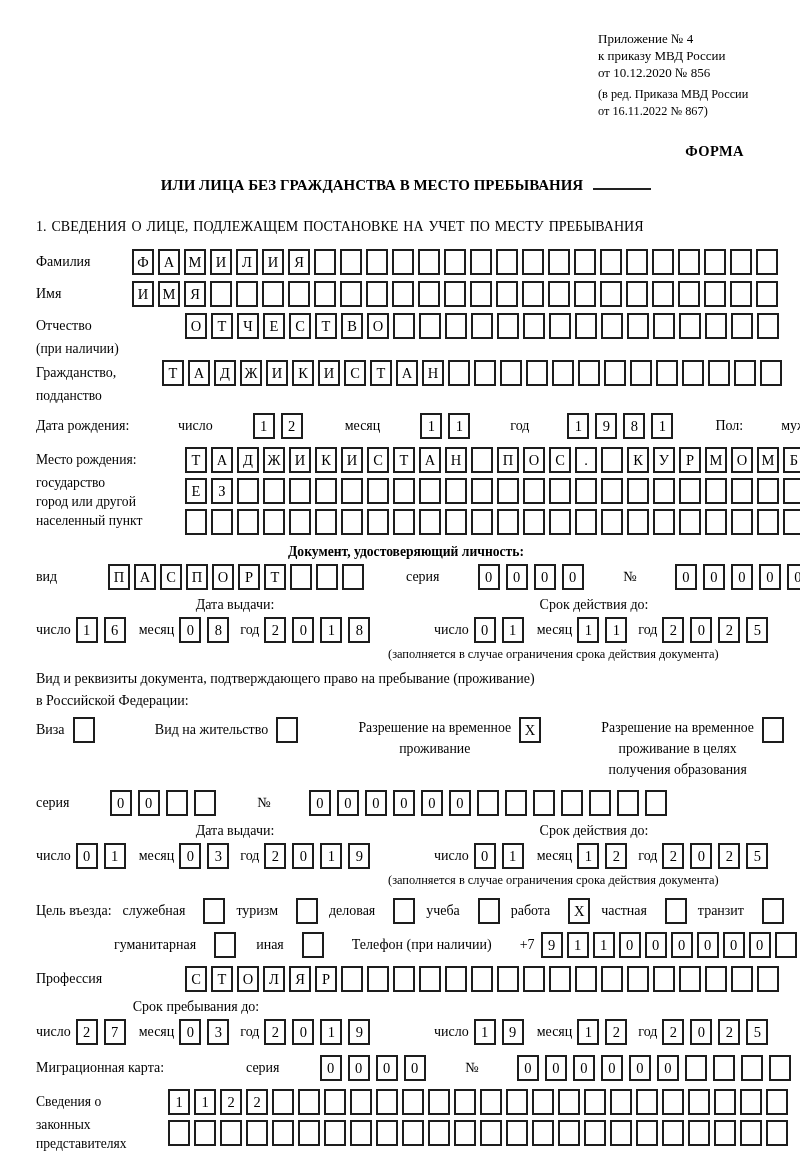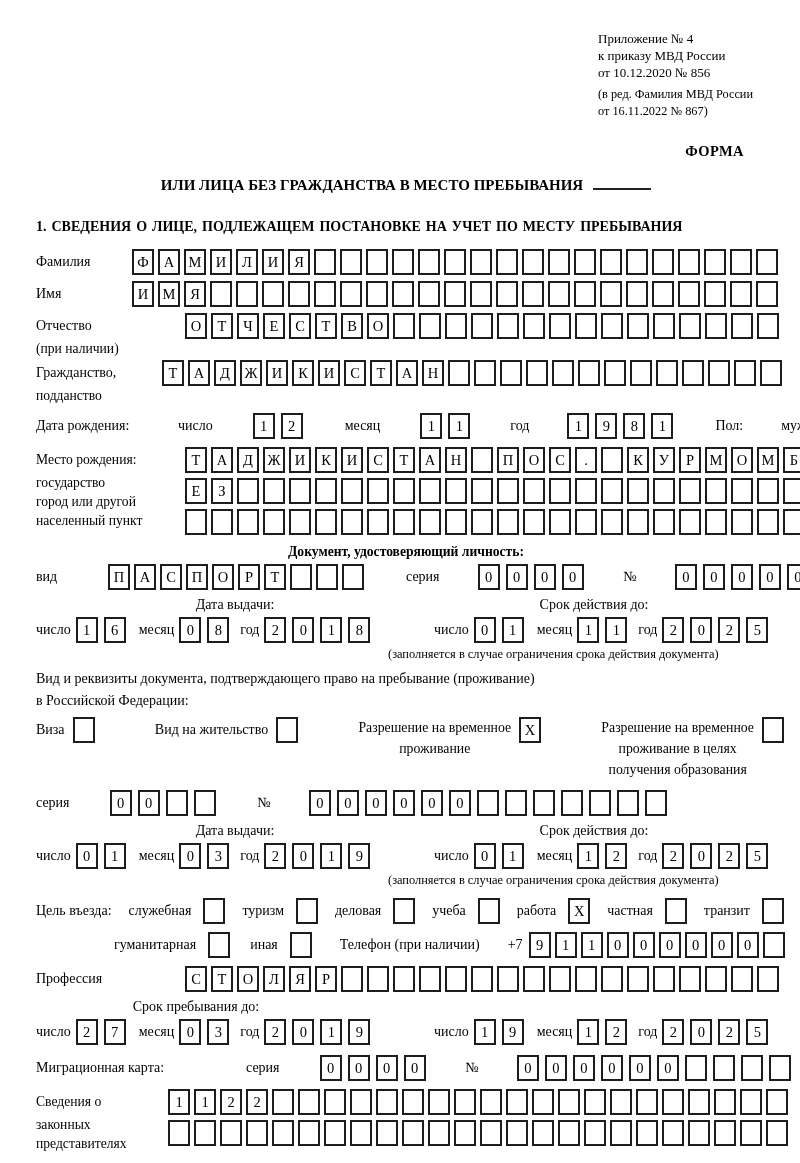--- a/index.html
+++ b/index.html
@@ -9,21 +9,21 @@
     background: #ffffff; color: #000;
     font-family: "Liberation Serif", "DejaVu Serif", serif;
   }
   .page { padding: 30px 24px 0 36px; }
 
   .ref { width: 172px; margin-left: auto; margin-right: 6px; font-size: 13px; line-height: 1.32; }
   .ref .amendment { font-size: 12.3px; margin-top: 5px; line-height: 1.32; }
   .forma { text-align: right; margin: 24px 32px 0 0; font-weight: bold; font-size: 14.5px; letter-spacing: .4px; }
   .title { text-align: center; font-weight: bold; font-size: 15px; margin-top: 14px; line-height: 1.55; }
   .title .uline { display: inline-block; width: 58px; border-bottom: 2px solid #222; height: .9em; margin-left: 10px; }
-  .sec1 { font-weight: bold; font-size: 14px; margin-top: 22px; word-spacing: 1.5px; white-space: nowrap; }
+  .sec1 { font-weight: normal; font-size: 14px; margin-top: 22px; word-spacing: 1.5px; white-space: nowrap; }
 
   .row { display: flex; align-items: center; margin-top: 6px; white-space: nowrap; gap: 32px; }
   .row.top { align-items: flex-start; }
   .lbl { font-size: 14px; flex: none; }
   .lblcol { flex: none; font-size: 13.6px; line-height: 19px; }
   .lblcol .first { font-size: 14px; line-height: 26px; }
   .w64  { width: 64px; }  .w94  { width: 94px; }
   .w100 { width: 100px; } .w117 { width: 117px; } .w150 { width: 150px; }
   .ml6 { margin-left: 6px; } .ml8 { margin-left: 8px; } .ml10 { margin-left: 10px; }
   .ml14 { margin-left: 14px; } .ml20 { margin-left: 20px; } .ml28 { margin-left: 28px; }
@@ -52,34 +52,34 @@
   .note { font-size: 12.4px; margin-top: 4px; }
   .note.right { margin-left: 352px; }
   .para { font-size: 14px; margin-top: 9px; }
 
   .res-row { display: flex; align-items: flex-start; justify-content: space-between; margin-top: 8px; width: 748px; }
   .res-opt { display: flex; align-items: flex-start; gap: 8px; font-size: 13.8px; }
   .res-opt .txt { text-align: center; line-height: 21px; }
   .res-opt .one { line-height: 26px; }
 
   .purpose-row { display: flex; align-items: center; justify-content: space-between; margin-top: 10px; width: 748px; white-space: nowrap; }
-  .p-item { display: flex; align-items: center; gap: 12px; font-size: 14px; flex: none; }
+  .p-item { display: flex; align-items: center; gap: 18px; font-size: 14px; flex: none; }
   .purpose-row2 { display: flex; align-items: center; margin-top: 8px; margin-left: 78px; white-space: nowrap; }
 </style>
 </head>
 <body>
 
 <div class="page">
 
   <div class="ref">
     <div>Приложение № 4</div>
     <div>к приказу МВД России</div>
     <div>от 10.12.2020 № 856</div>
     <div class="amendment">
-      <div>(в ред. Фамилия МВД России</div>
+      <div>(в ред. Приказа МВД России</div>
       <div>от 16.11.2022 № 867)</div>
     </div>
   </div>
 
   <div class="forma">ФОРМА</div>
 
   <div class="title">
     <div><span>ИЛИ ЛИЦА БЕЗ ГРАЖДАНСТВА В МЕСТО ПРЕБЫВАНИЯ</span><span class="uline"></span></div>
   </div>
 

